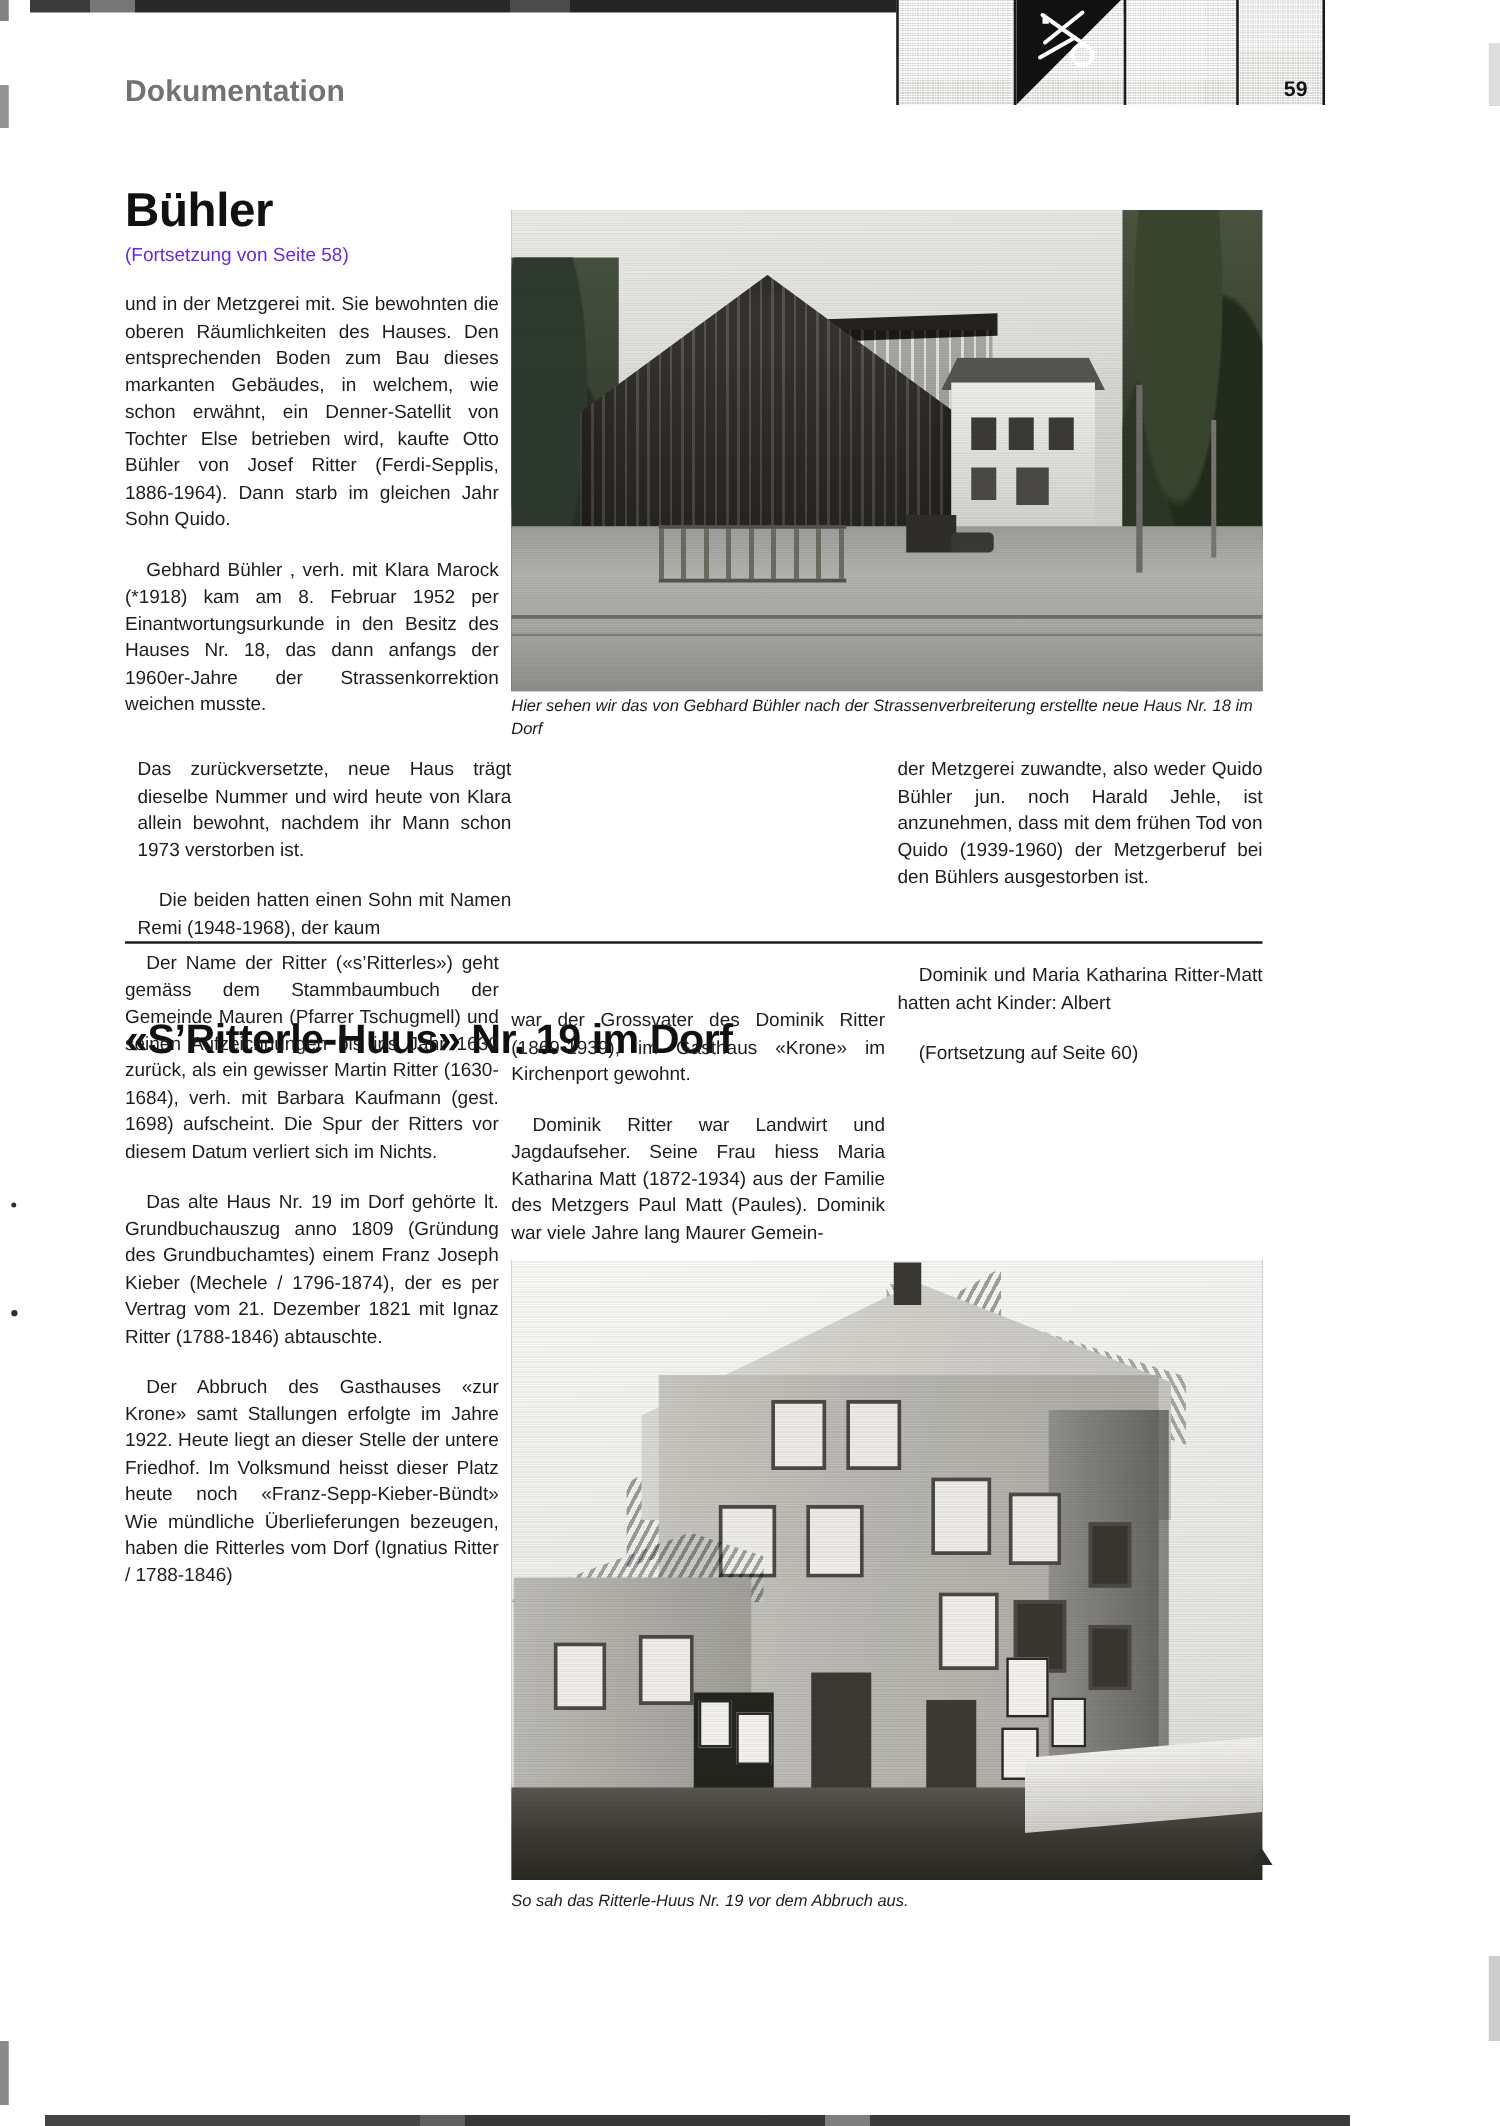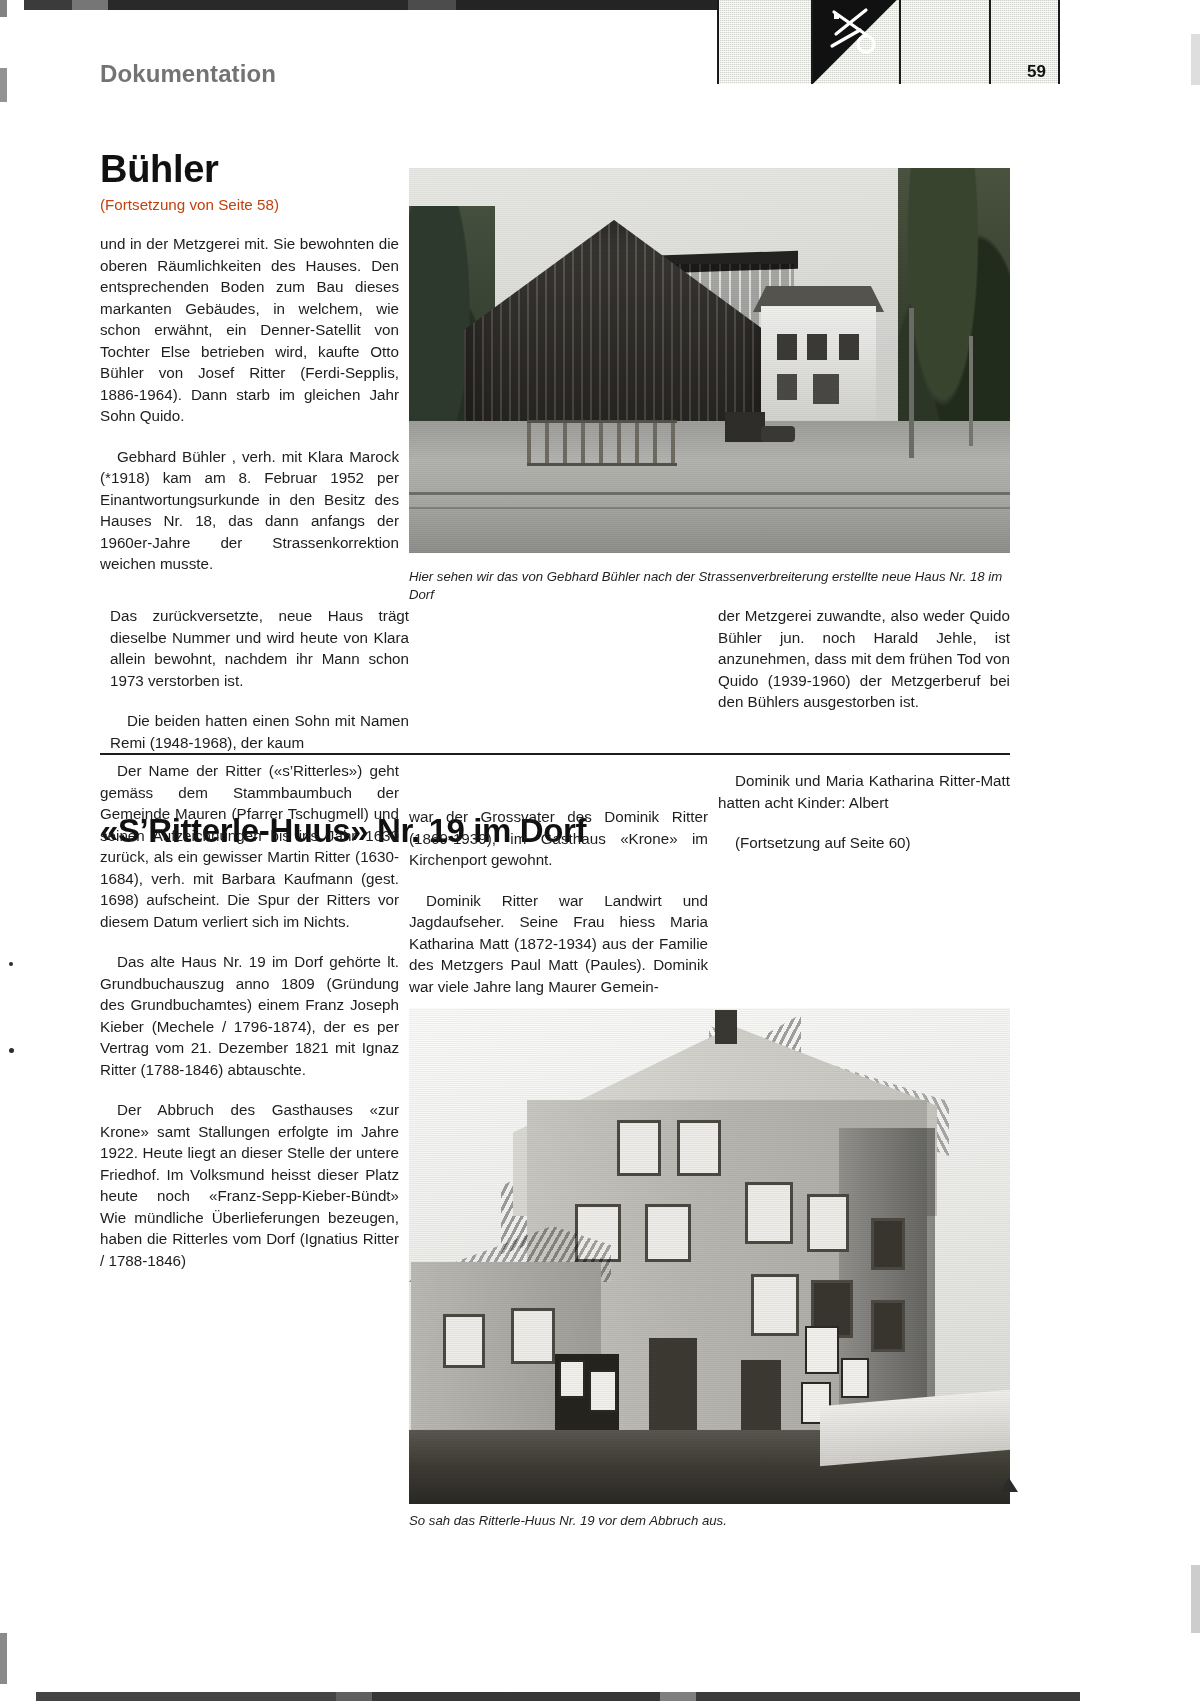--- a/index.html
+++ b/index.html
@@ -71,29 +71,29 @@
   .col p{margin:0 0 19px 0;text-indent:17px;}
   .col p.noindent{text-indent:0;}
   .colw{width:299px;}
 
   .article-title{
     position:absolute;left:100px;top:148px;
     font-size:38px;font-weight:bold;letter-spacing:-.3px;color:#111;
   }
   .article-sub{
     position:absolute;left:100px;top:196px;
-    font-size:15.2px;color:#c2410c;
+    font-size:15.2px;color:#6d28d9;
   }
 
   
   .photo{position:absolute;overflow:hidden;background:#8d8d8d;}
   .caption{position:absolute;font-size:13.2px;line-height:17.5px;font-style:italic;color:#1d1d1d;}
 
   .photo1{left:409px;top:168px;width:601px;height:385px;}
-  .cap1{left:409px;top:568px;width:601px;}
+  .cap1{left:409px;top:556px;width:601px;}
 
   .photo2{left:409px;top:1008px;width:601px;height:496px;}
   .cap2{left:409px;top:1512px;width:601px;}
 
   
   .p1-sky{position:absolute;left:0;top:0;width:100%;height:100%;
     background:linear-gradient(175deg,#e9eae6 0%, #dfe0dc 28%, #d2d3cf 52%, #c9cac6 100%);}
   .p1-trees-l{position:absolute;left:0;top:38px;width:86px;height:347px;
     background:
       radial-gradient(ellipse at 30% 30%, #2d3a2c 0 40%, rgba(0,0,0,0) 42%),

